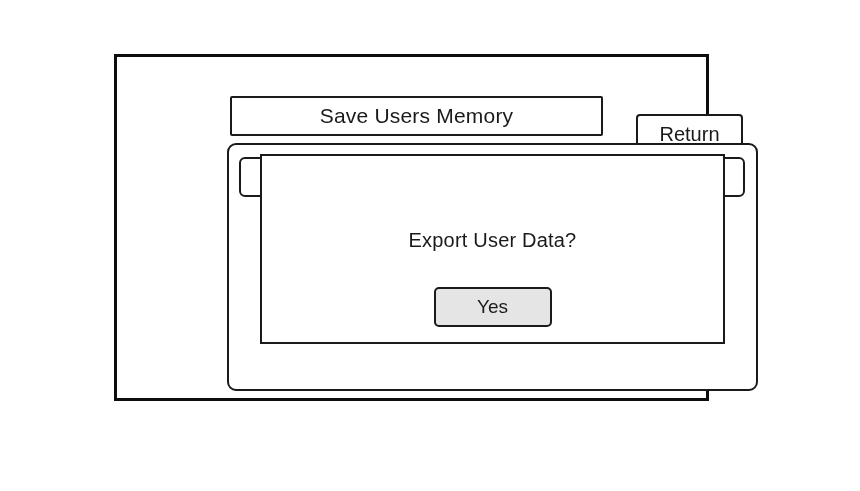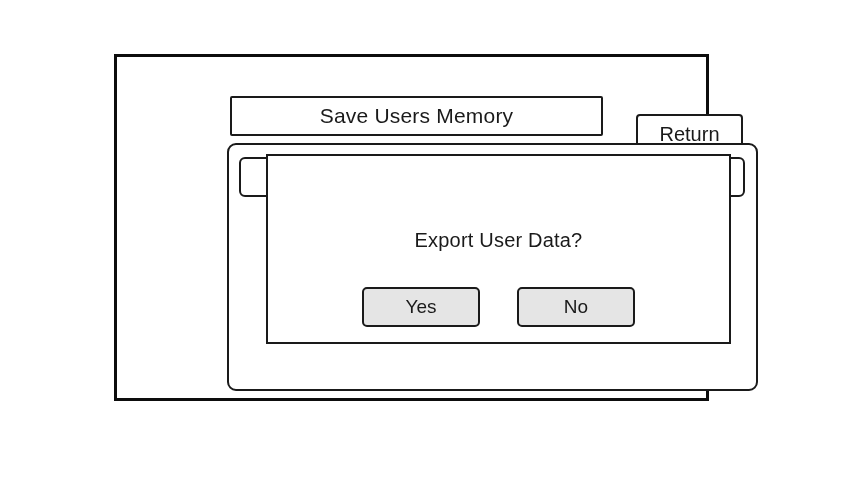--- a/index.html
+++ b/index.html
@@ -51,21 +51,21 @@
   .background-bar {
     position: absolute; left: 122px; top: 100px;
     width: 506px; height: 33px;
     border: 2px solid #1a1a1a; border-radius: 6px;
     background: #ffffff;
     z-index: 1;
   }
 
   
   .export-dialog {
-    position: absolute; left: 149px; top: 97px;
+    position: absolute; left: 143px; top: 97px;
     width: 465px; height: 190px;
     border: 2px solid #1a1a1a;
     background: #ffffff;
     z-index: 2;
   }
   .dialog-title {
     margin-top: 37px;
     text-align: center;
     font-size: 20px;
     letter-spacing: 0.2px;
@@ -101,20 +101,17 @@
 
     <div class="background-bar"></div>
 
     <div class="export-dialog">
       <div class="dialog-title">Export User Data?</div>
 
       <div class="dialog-buttons">
         <div class="dialog-button">
           <span>Yes</span>
         </div>
-        <div class="dialog-button">
-          <span>No</span>
-        </div>
       </div>
     </div>
 
   </div>
 </div>
 
 </body></html>

